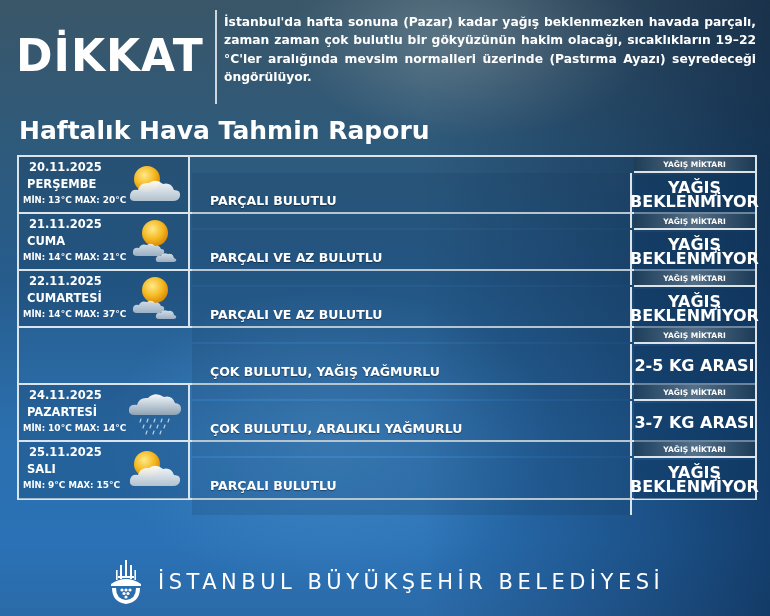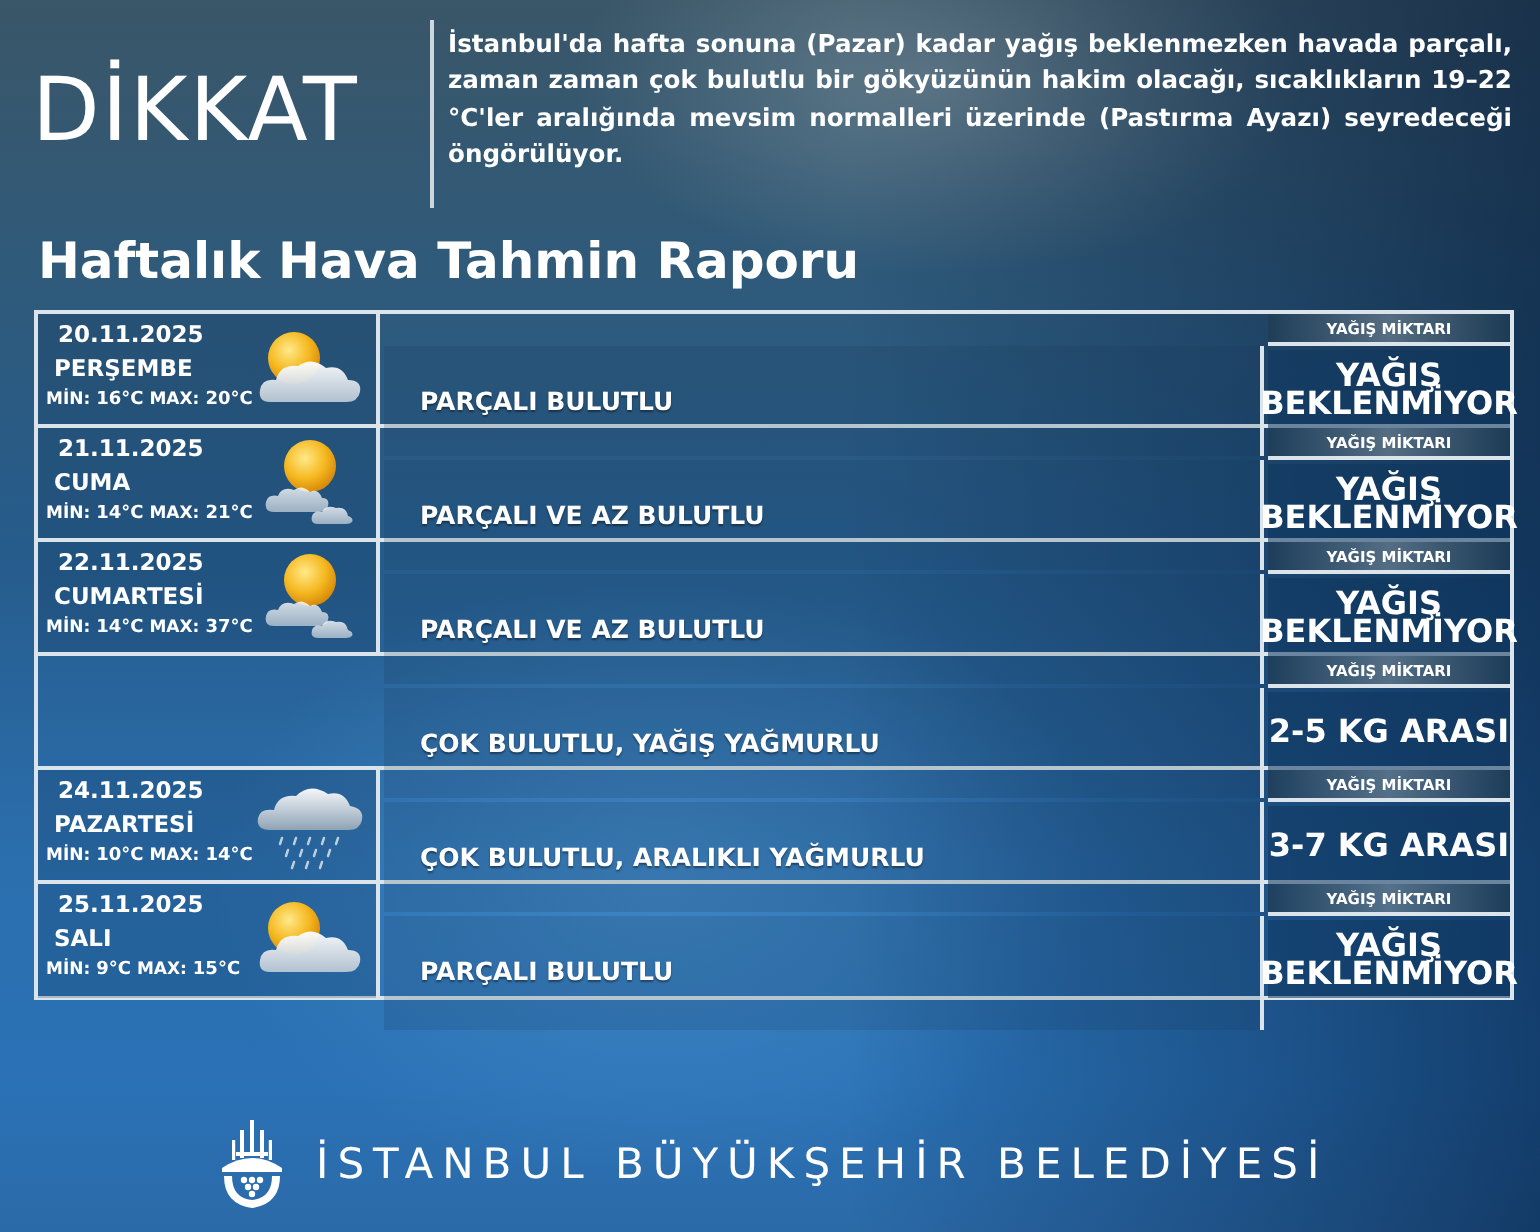--- a/index.html
+++ b/index.html
@@ -13,21 +13,21 @@
       radial-gradient(ellipse 260px 140px at 470px 40px, rgba(130,150,160,0.55), rgba(0,0,0,0) 70%),
       linear-gradient(180deg, #3a5668 0%, #2f5a7a 22%, #265c8c 45%, #2b6fae 70%, #2a72b6 88%, #2b6aa8 100%);
   }
   body::after {
     content: ""; position: absolute; inset: 0; pointer-events: none;
     background: linear-gradient(90deg, rgba(0,0,0,0) 0%, rgba(0,0,0,0) 55%, rgba(0,20,50,0.35) 85%, rgba(0,20,50,0.55) 100%);
   }
   .header { position: absolute; left: 0; top: 0; width: 770px; height: 112px; z-index: 2; }
   .dikkat {
     position: absolute; left: 16px; top: 28px;
-    font-family: "DejaVu Sans", sans-serif; font-weight: normal;
+    font-family: "DejaVu Sans", sans-serif; font-weight: bold;
     font-size: 44px; letter-spacing: 1px; color: #ffffff; line-height: 56px;
   }
   .vline { position: absolute; left: 215px; top: 10px; width: 2px; height: 94px; background: #e6ecf0; opacity: 0.85; }
   .notice {
     position: absolute; left: 224px; top: 13px; width: 532px;
     font-size: 12.3px; font-weight: bold; line-height: 18.3px;
     text-align: justify; color: #ffffff;
   }
   .title {
     position: absolute; left: 19px; top: 113px; z-index: 2;
@@ -105,21 +105,21 @@
 </svg>
 
 <div class="table">
 
   <div class="row" style="top:0">
     <div class="cell-date">
       <div class="date">20.11.2025</div>
       <div class="day">PERŞEMBE</div>
       <div class="minmax">
         <span>MİN:</span>
-        <span class="v">16°C</span>
+        <span class="v">13°C</span>
         <span>MAX:</span>
         <span class="v">20°C</span>
       </div>
       <svg class="wicon" viewBox="0 0 62 50">
         <circle cx="24" cy="18" r="13" fill="url(#sunG)"></circle>
         <path d="M12 40 Q6 40 7 34 Q8 28 15 29 Q17 21 26 22 Q33 17 40 23 Q48 21 51 29 Q58 29 57 35 Q56 40 50 40 Z" fill="url(#cloudG)" opacity="0.95"></path>
       </svg>
     </div>
     <div class="cell-desc">
       <div class="desc">PARÇALI BULUTLU</div>

